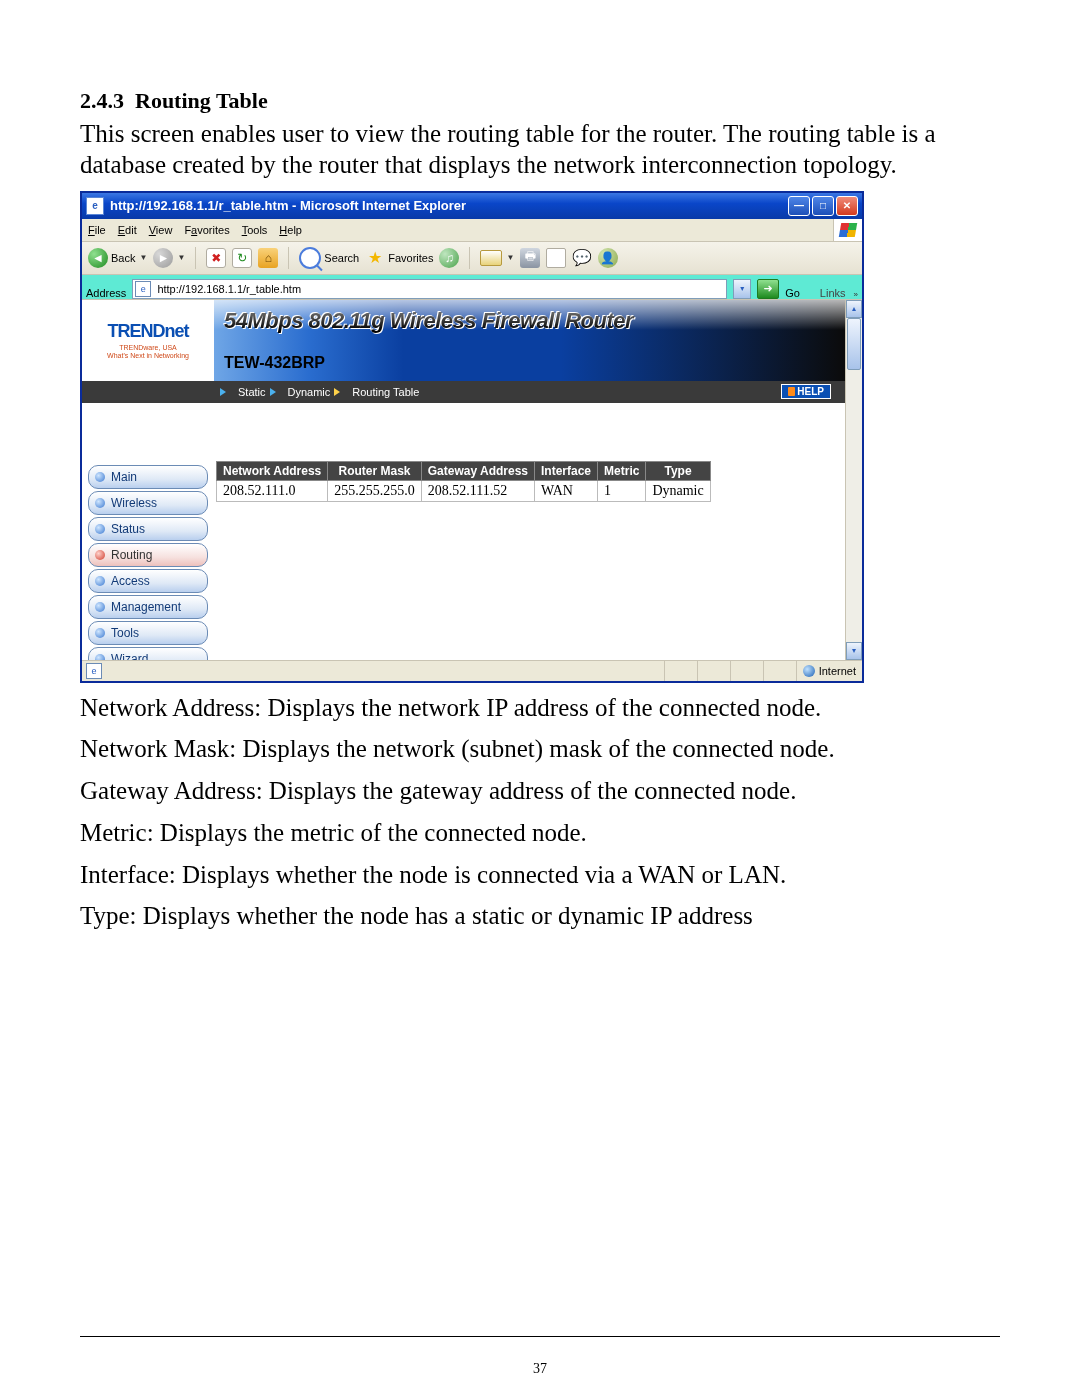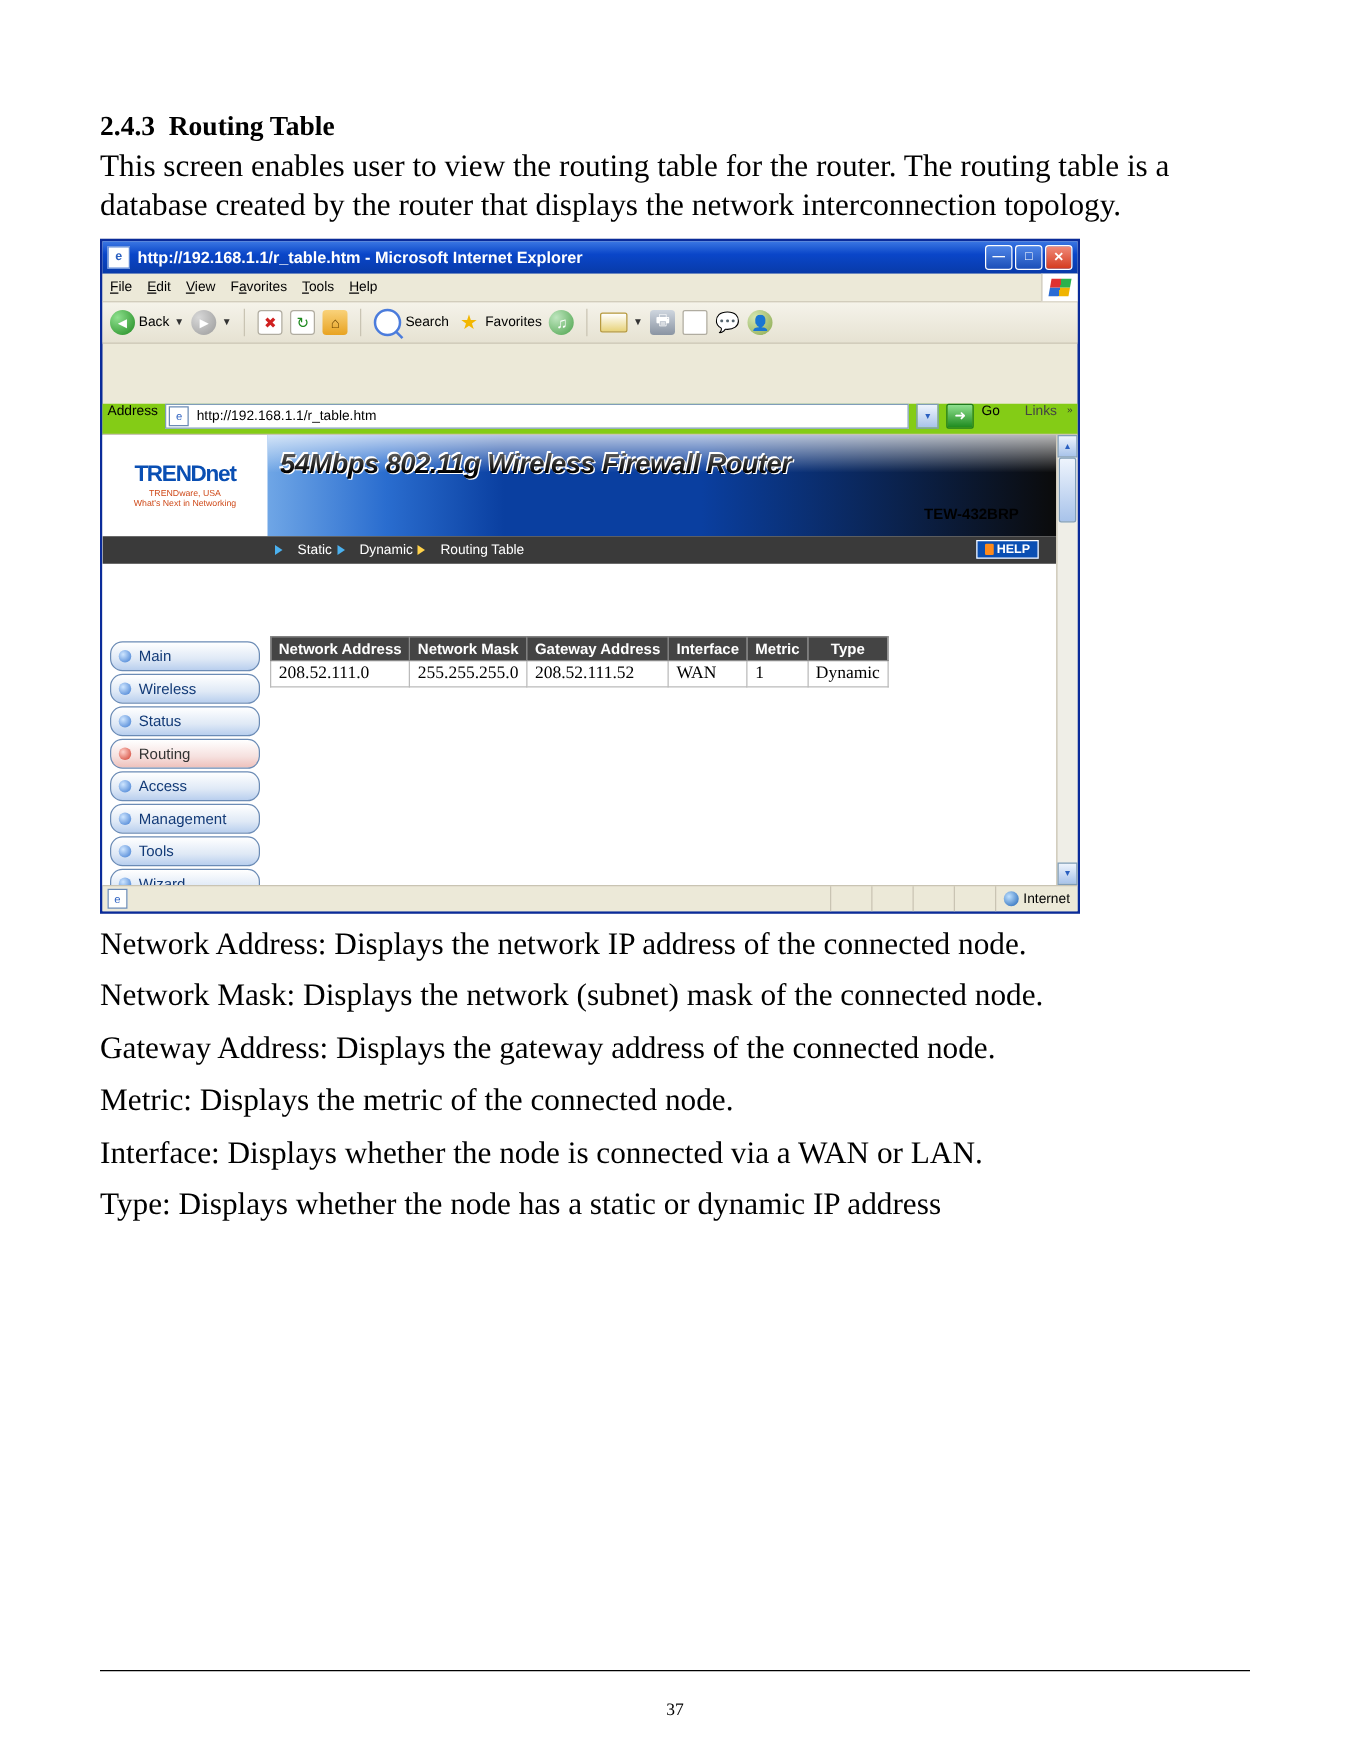--- a/index.html
+++ b/index.html
@@ -36,40 +36,40 @@
   .ico.search::after{content:"";position:absolute;width:7px;height:2px;background:#4b7cdc;bottom:-2px;right:-4px;transform:rotate(45deg);}
   .ico.star{color:#f3b700;font-size:16px;background:none;}
   .ico.media{background:radial-gradient(circle at 30% 30%,#bfe6bf,#4aa24a);}
   .ico.mail{width:20px;height:14px;border-radius:2px;background:linear-gradient(#fff,#e8d37a);border:1px solid #b79a3e;}
   .ico.print{background:linear-gradient(#cfd6df,#8a94a2);border-radius:3px;}
   .ico.edit{width:18px;height:18px;background:#fff;border:1px solid #b0aca0;border-radius:2px;}
   .ico.disc{color:#1e8a1e;background:none;font-size:16px;}
   .ico.msgr{background:radial-gradient(circle at 30% 30%,#d4e6b0,#8aa84e);}
   .drop{font-size:8px;color:#333;margin-left:1px;}
   .sep{width:1px;height:22px;background:#c9c4b3;margin:0 4px;}
-  .addrbar{height:24px;background:#84cc16;border-bottom:1px solid #c9c4b3;display:flex;align-items:flex-start;padding:0 4px;gap:6px;font-size:11px;margin-top:48px;}
+  .addrbar{height:24px;background:#5eead4;border-bottom:1px solid #c9c4b3;display:flex;align-items:flex-end;padding:0 4px;gap:6px;font-size:11px;}
   .addrfield{flex:1;display:flex;align-items:center;background:#fff;border:1px solid #7f9db9;height:18px;padding:0 2px;}
   .addrfield .pageico{width:14px;height:14px;background:#fff;border:1px solid #6b8bb5;margin-right:4px;font-size:9px;color:#2a5fc0;display:flex;align-items:center;justify-content:center;}
   .addrfield input{border:none;outline:none;font-size:11px;flex:1;font-family:Tahoma,Arial,sans-serif;}
   .addrdrop{width:16px;height:18px;background:linear-gradient(#eef4fd,#a8c3ea);border:1px solid #7f9db9;display:flex;align-items:center;justify-content:center;font-size:8px;color:#2a5fc0;}
   .gobtn{width:20px;height:18px;background:linear-gradient(#8fe08f,#1e8a1e);border:1px solid #1e7a1e;border-radius:2px;color:#fff;display:flex;align-items:center;justify-content:center;font-size:11px;}
   .links{color:#444;}
   .ctr{display:flex;height:360px;}
   .content{flex:1;background:#fff;overflow:hidden;position:relative;}
   .scrollbar{width:16px;background:#efeee7;border-left:1px solid #c9c4b3;position:relative;}
   .scrollbar .sbtn{height:16px;background:linear-gradient(#eef4fd,#a8c3ea);border:1px solid #7f9db9;display:flex;align-items:center;justify-content:center;font-size:8px;color:#2a5fc0;}
   .scrollbar .thumb{position:absolute;top:18px;left:1px;right:1px;height:50px;background:linear-gradient(#eef4fd,#a8c3ea);border:1px solid #7f9db9;border-radius:2px;}
   .banner{height:81px;display:flex;}
   .logo{width:132px;background:#fff;display:flex;flex-direction:column;align-items:center;justify-content:center;}
   .logo .brand{color:#0a4fb3;font-weight:bold;font-size:18px;letter-spacing:-1px;}
   .logo .sub{font-size:7px;color:#cf4a1a;text-align:center;line-height:1.1;margin-top:2px;}
   .bannerimg{flex:1;background:linear-gradient(to right,#6fa6e6 0%,#2a6dcf 15%,#0a3fa0 30%,#0a3fa0 55%,#0b0b0b 100%);position:relative;overflow:hidden;display:flex;flex-direction:column;justify-content:center;padding-left:10px;}
   .bannerimg::before{content:"";position:absolute;top:0;left:0;right:0;height:30px;background:linear-gradient(to bottom,rgba(255,255,255,.7),rgba(255,255,255,0));}
   .bannerimg .t1{font-family:Arial,sans-serif;font-weight:900;font-style:italic;font-size:22px;color:#000;text-shadow:1px 1px 0 #fff,-1px -1px 0 #fff;letter-spacing:-0.5px;}
-  .bannerimg .t2{font-family:Arial,sans-serif;font-weight:bold;font-size:12px;color:#000;text-align:right;padding-right:30px;margin-top:20px;}
+  .bannerimg .t2{font-family:Arial,sans-serif;font-weight:bold;font-size:16px;color:#000;padding-right:30px;margin-top:20px;}
   .subnav{height:22px;background:#3a3a3a;color:#fff;display:flex;align-items:center;font-size:11px;position:relative;}
   .subnav .left{width:132px;}
   .subnav .tabs{display:flex;gap:4px;padding-left:6px;}
   .navtab{display:flex;align-items:center;gap:12px;}
   .tri{width:0;height:0;border-top:4px solid transparent;border-bottom:4px solid transparent;border-left:6px solid #4bb1ef;}
   .tri.active{border-left-color:#ffd24a;}
   .helpbtn{margin-left:auto;margin-right:14px;background:#0a4fb3;color:#fff;font-weight:bold;font-size:10px;padding:1px 6px;border:1px solid #fff;display:flex;align-items:center;gap:2px;}
   .helpbtn::before{content:"";width:7px;height:9px;background:#ff8a1a;border-radius:1px;}
   .body2{display:flex;background:#fff;}
   .side{width:132px;background:#fff;padding-top:60px;}
@@ -245,21 +245,21 @@
             <div class="mitem">
                 <span class="mdot"></span>
                 <span>Wizard</span>
               </div>
           </div>
           <div class="main">
             <table class="rt">
               <tbody>
                   <tr>
                 <th>Network Address</th>
-                <th>Network Mask</th>
+                <th>Router Mask</th>
                 <th>Gateway Address</th>
                 <th>Interface</th>
                 <th>Metric</th>
                 <th>Type</th>
               </tr>
               <tr>
                 <td>208.52.111.0</td>
                 <td>255.255.255.0</td>
                 <td>208.52.111.52</td>
                 <td>WAN</td>

